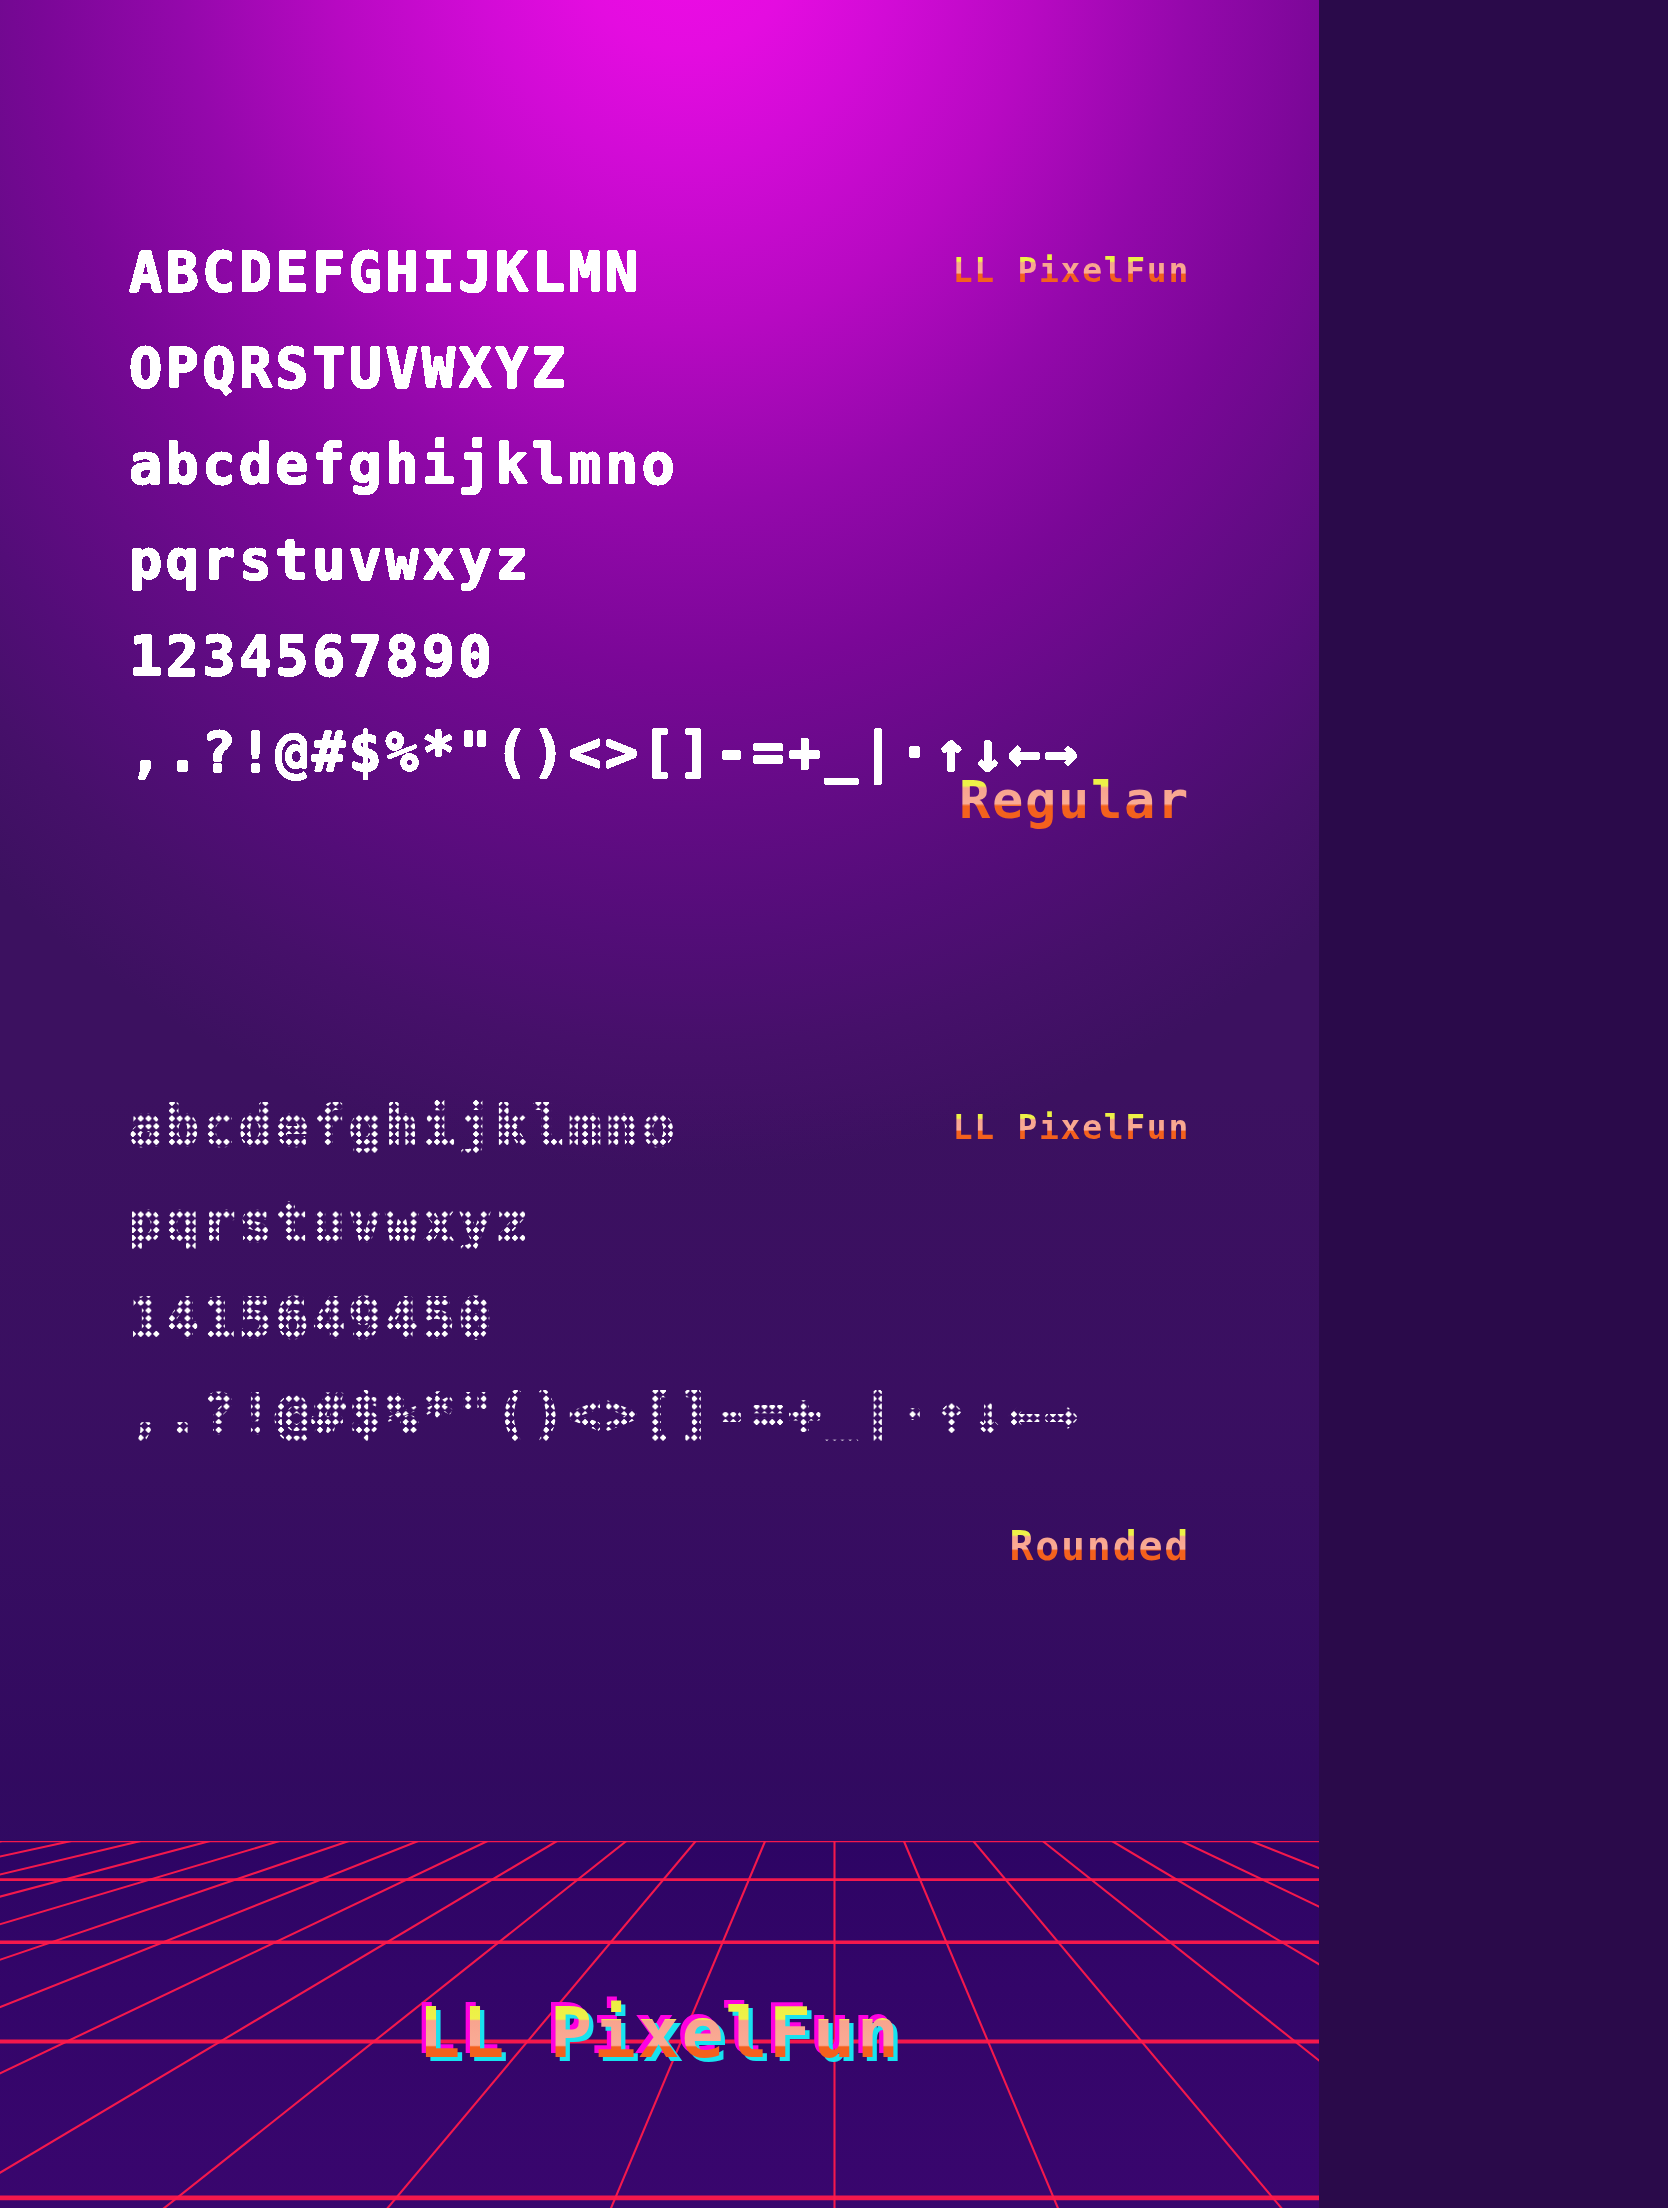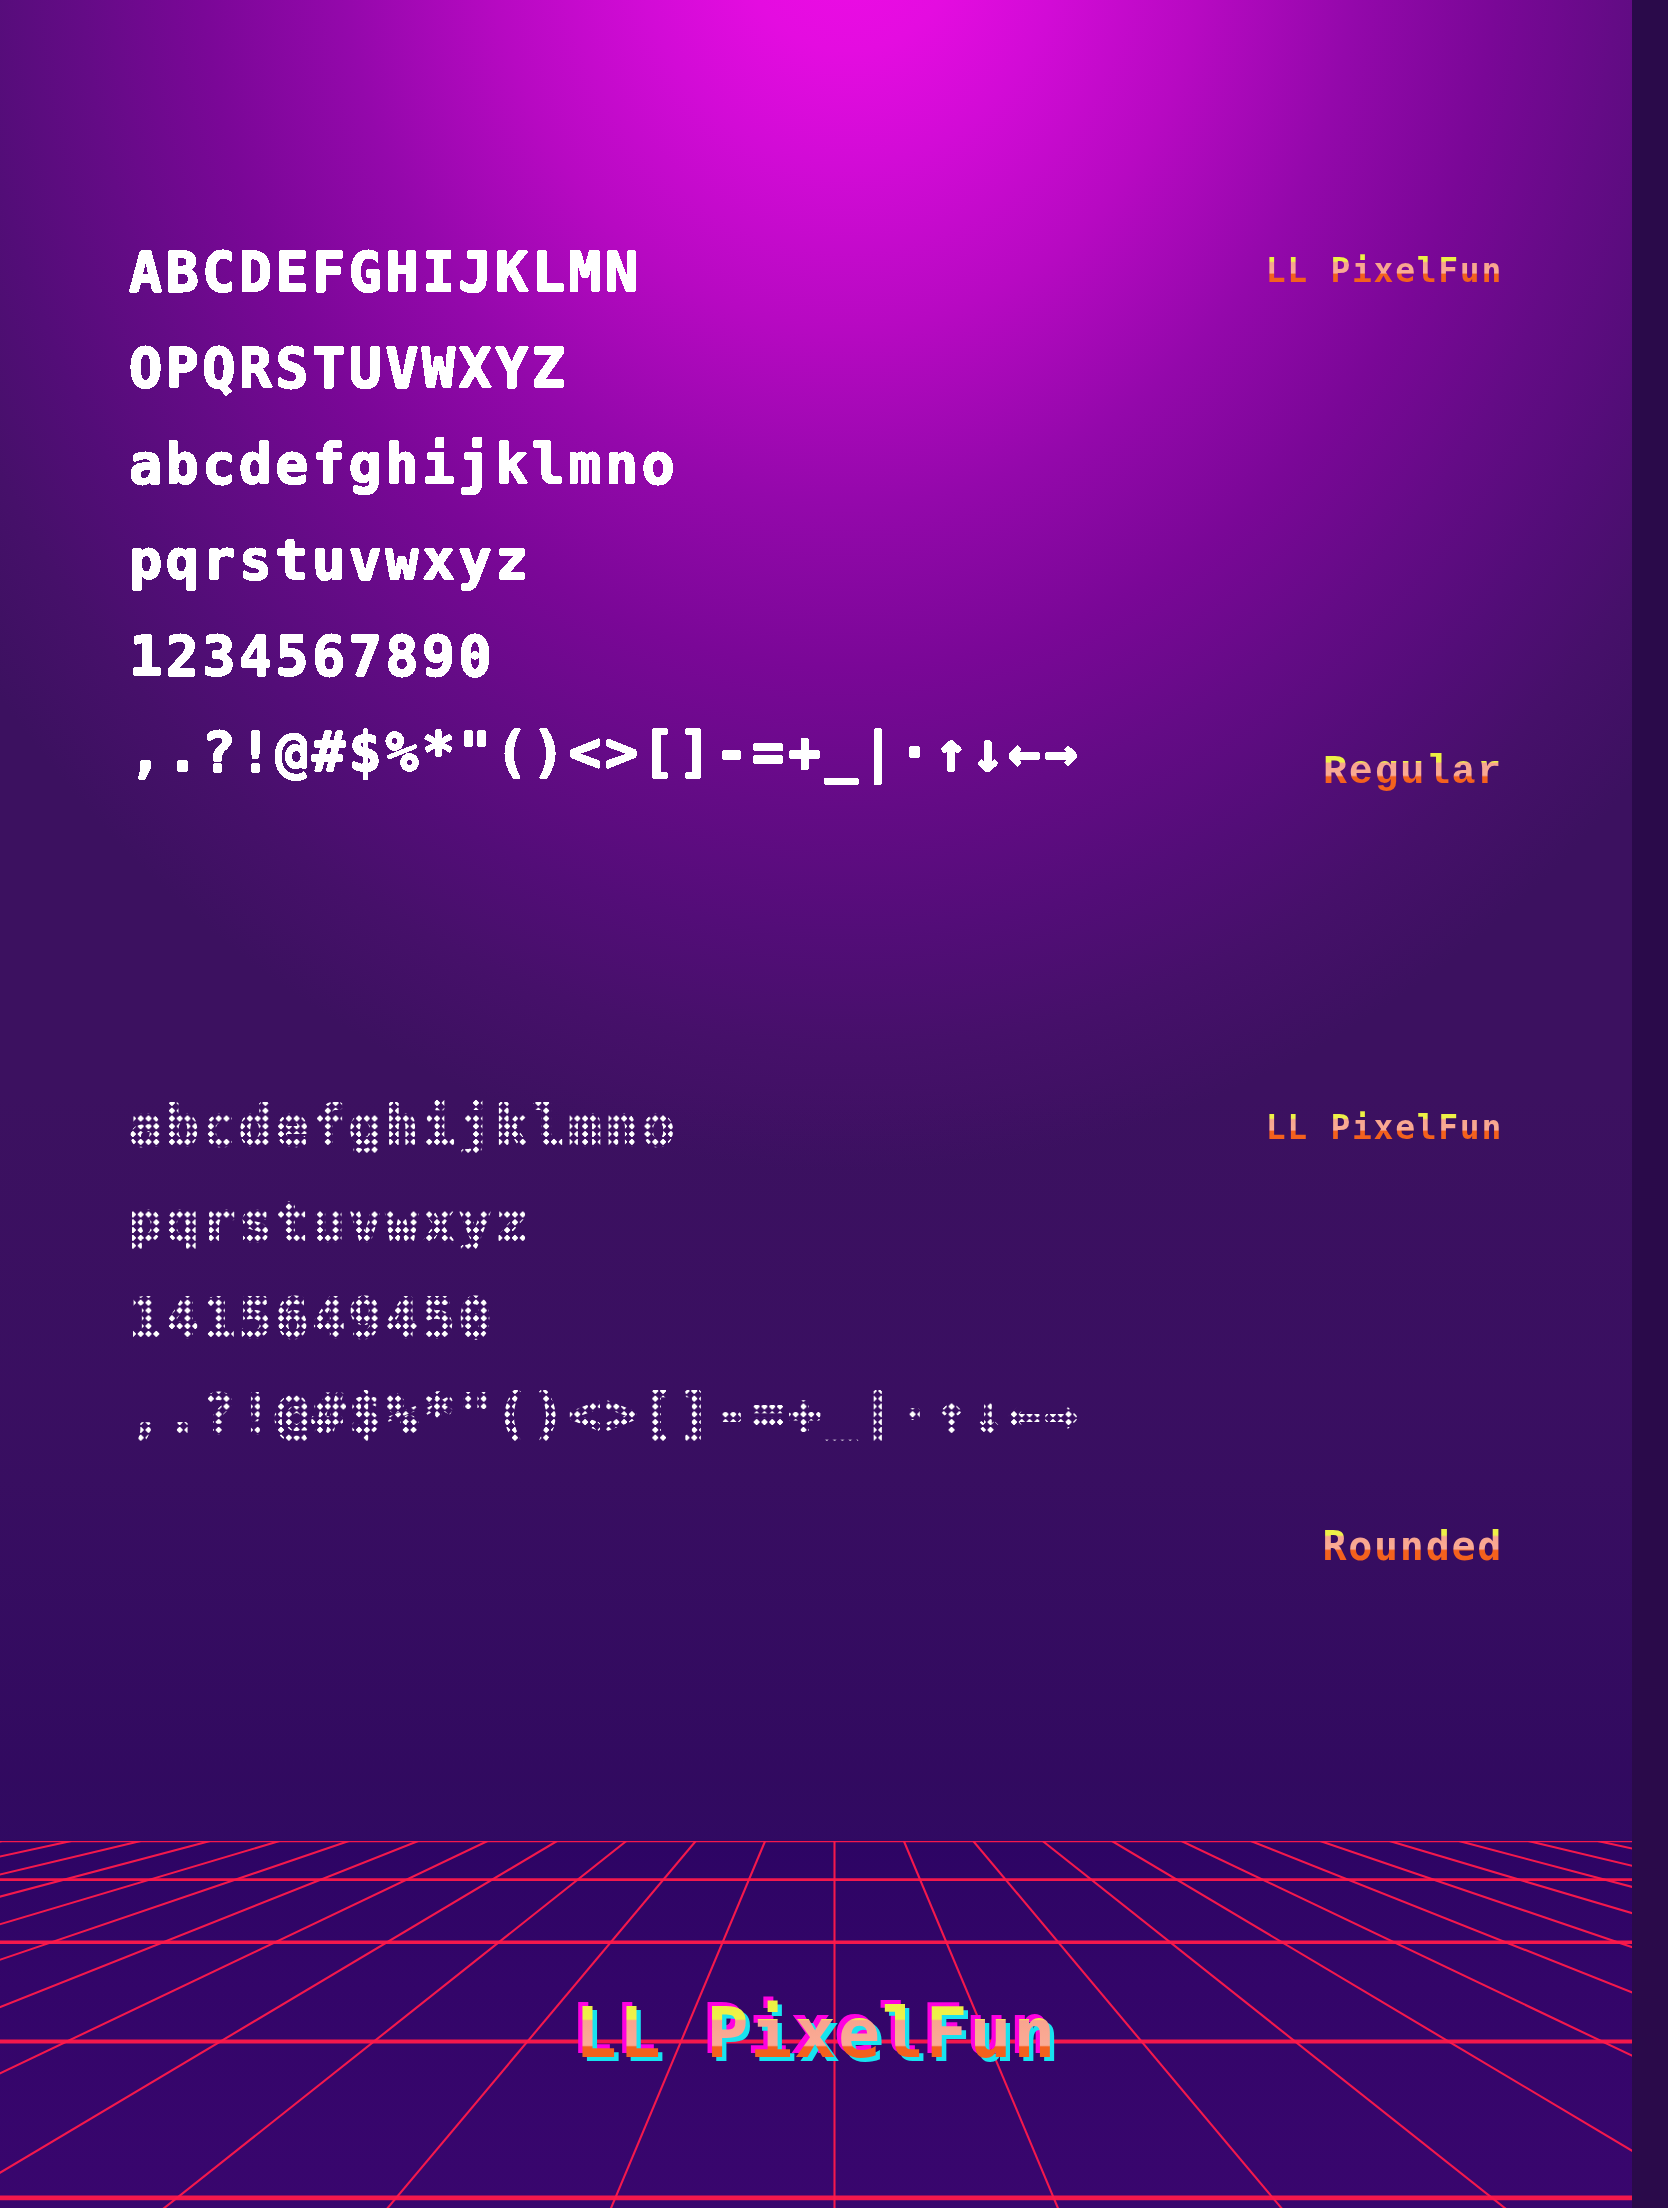--- a/index.html
+++ b/index.html
@@ -7,21 +7,21 @@
   html, body {
     margin: 0; padding: 0;
     background: #2a0a4a;
   }
   body {
     font-family: "Liberation Sans", sans-serif;
   }
 
   #poster {
     position: relative;
-    width: 1632px;
+    width: 1319px;
     height: 2208px;
     overflow: hidden;
     background: #4a0f86;
   }
 
   
   .bg-base {
     position: absolute; inset: 0;
     background:
       radial-gradient(ellipse 1086px 1260px at 52% -4%,
@@ -127,21 +127,21 @@
       #eaf03c 0%, #eef14a 26%,
       #f8a48e 30%, #faab95 56%,
       #f4611d 60%, #f4611d 100%);
     -webkit-background-clip: text;
     background-clip: text;
     color: transparent;
     -webkit-text-fill-color: transparent;
     text-align: right;
   }
   #label-brand-top   { right: 129px; top: 251px;  font-size: 33px; }
-  #label-regular     { right: 129px; top: 750px;  font-size: 40px; font-family: Liberation Mono, monospace; }
+  #label-regular     { right: 129px; top: 770px;  font-size: 52px; }
   #label-brand-mid   { right: 129px; top: 1108px; font-size: 33px; }
   #label-rounded     { right: 129px; top: 1523px; font-size: 40px; }
 
   
   #bottom-logo-wrap {
     position: absolute;
     left: 0; right: 0;
     top: 1998px;
     text-align: center;
     height: 96px;

